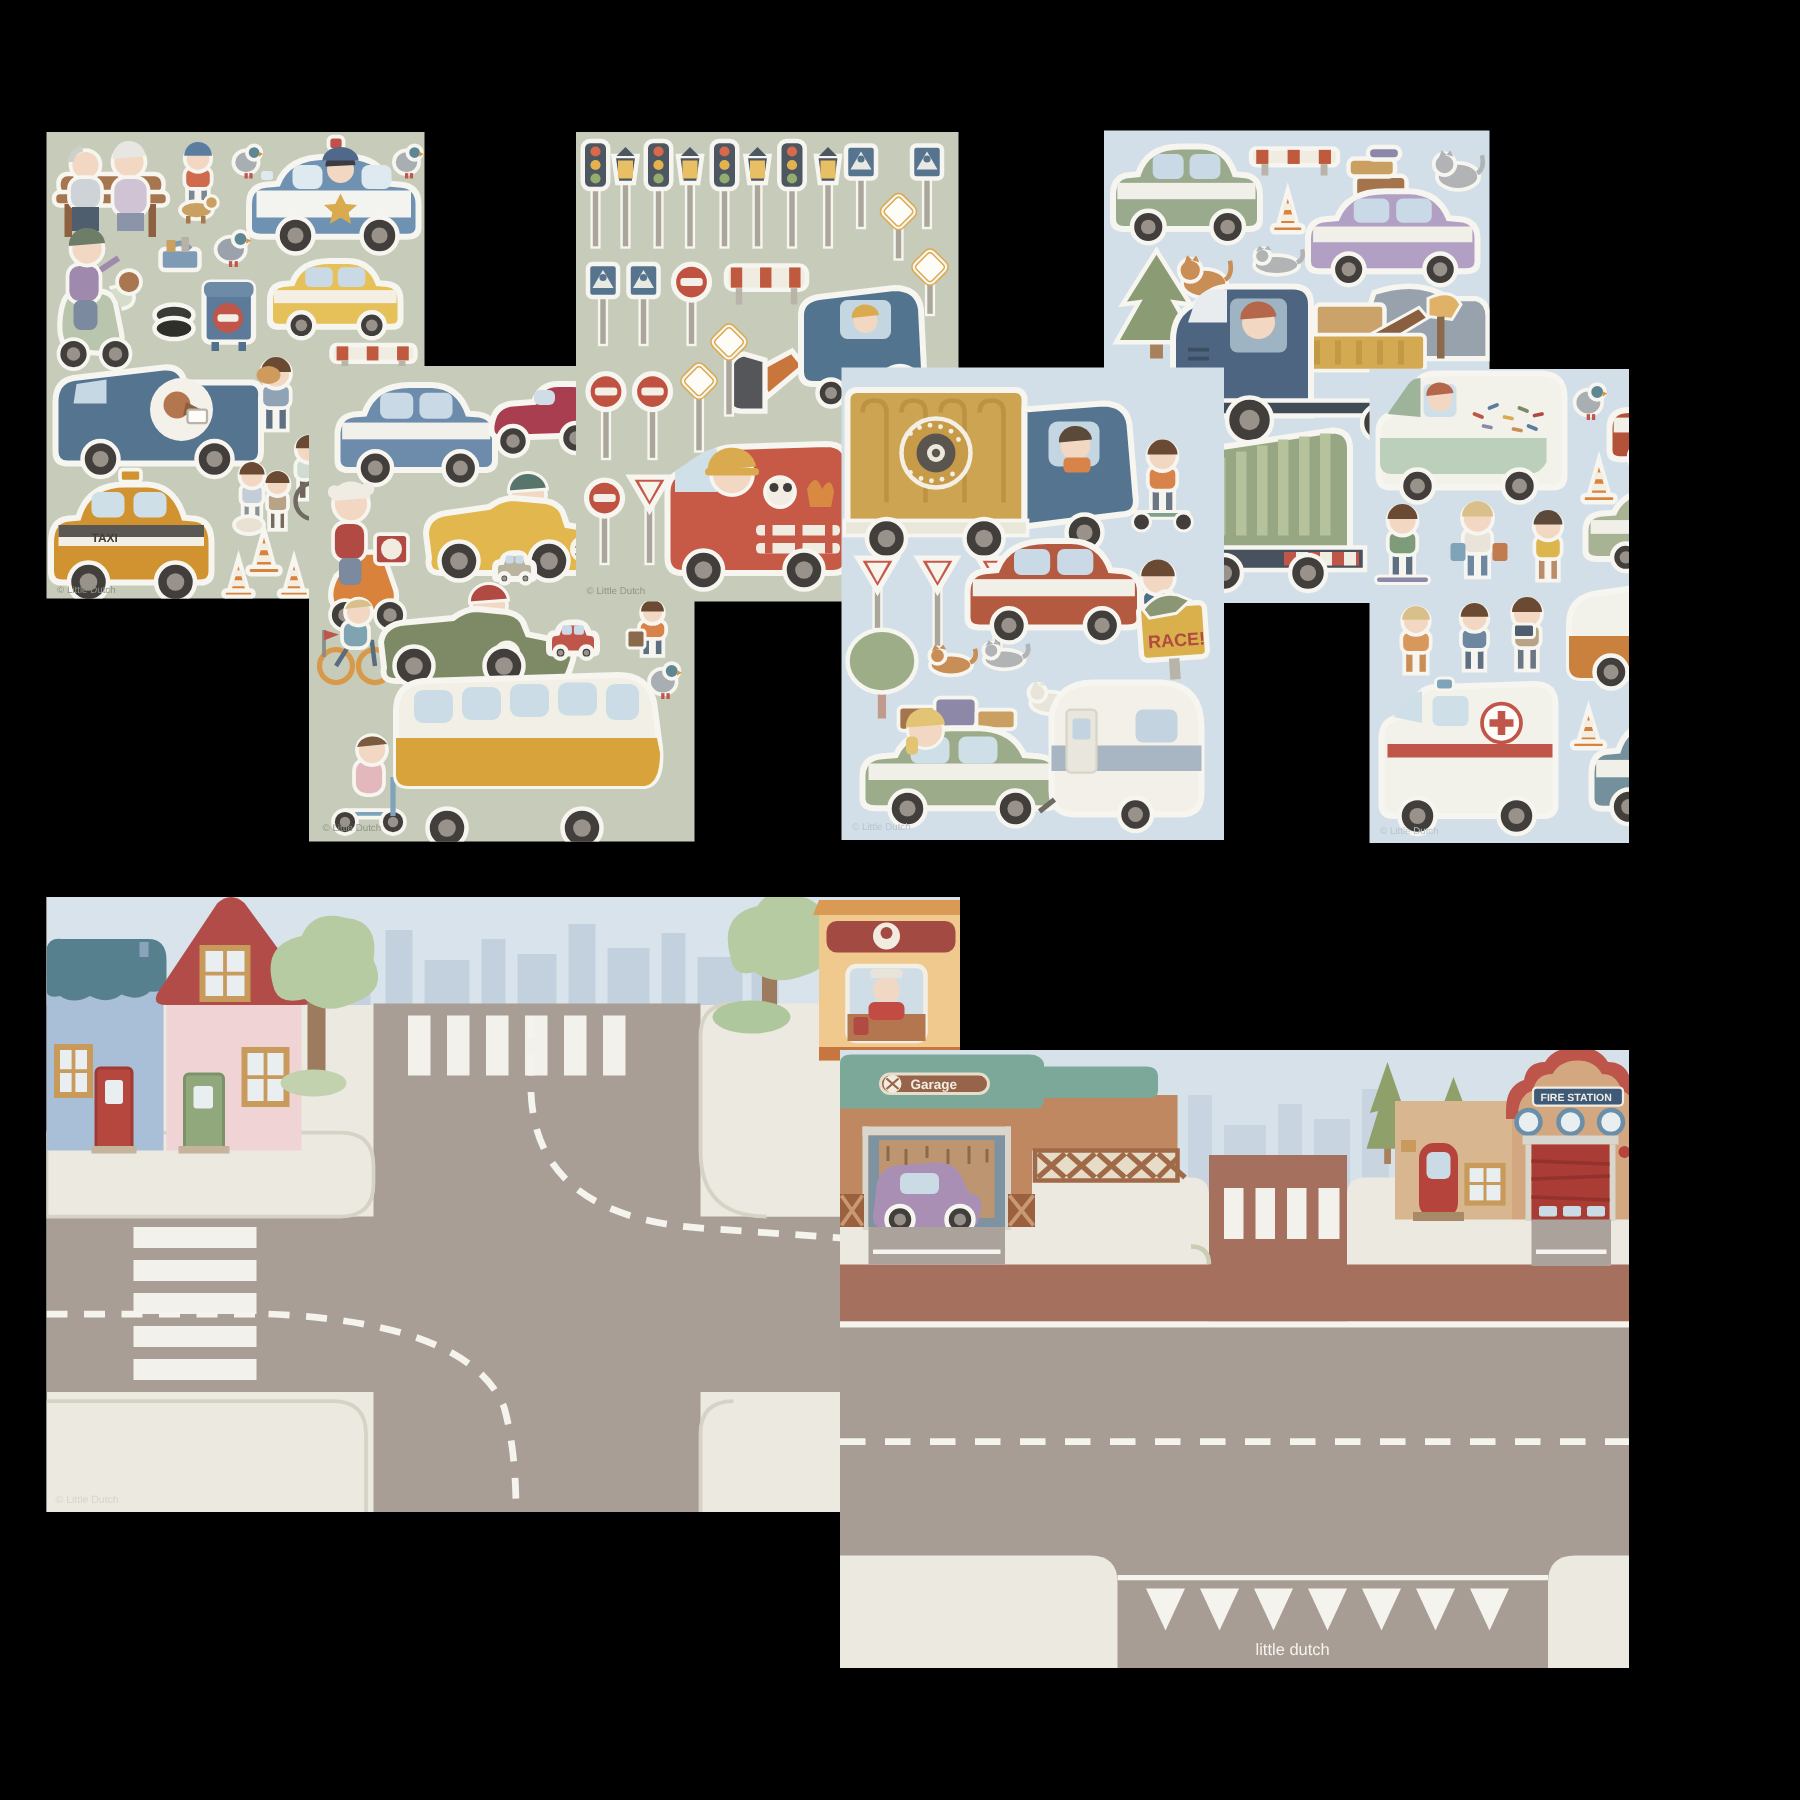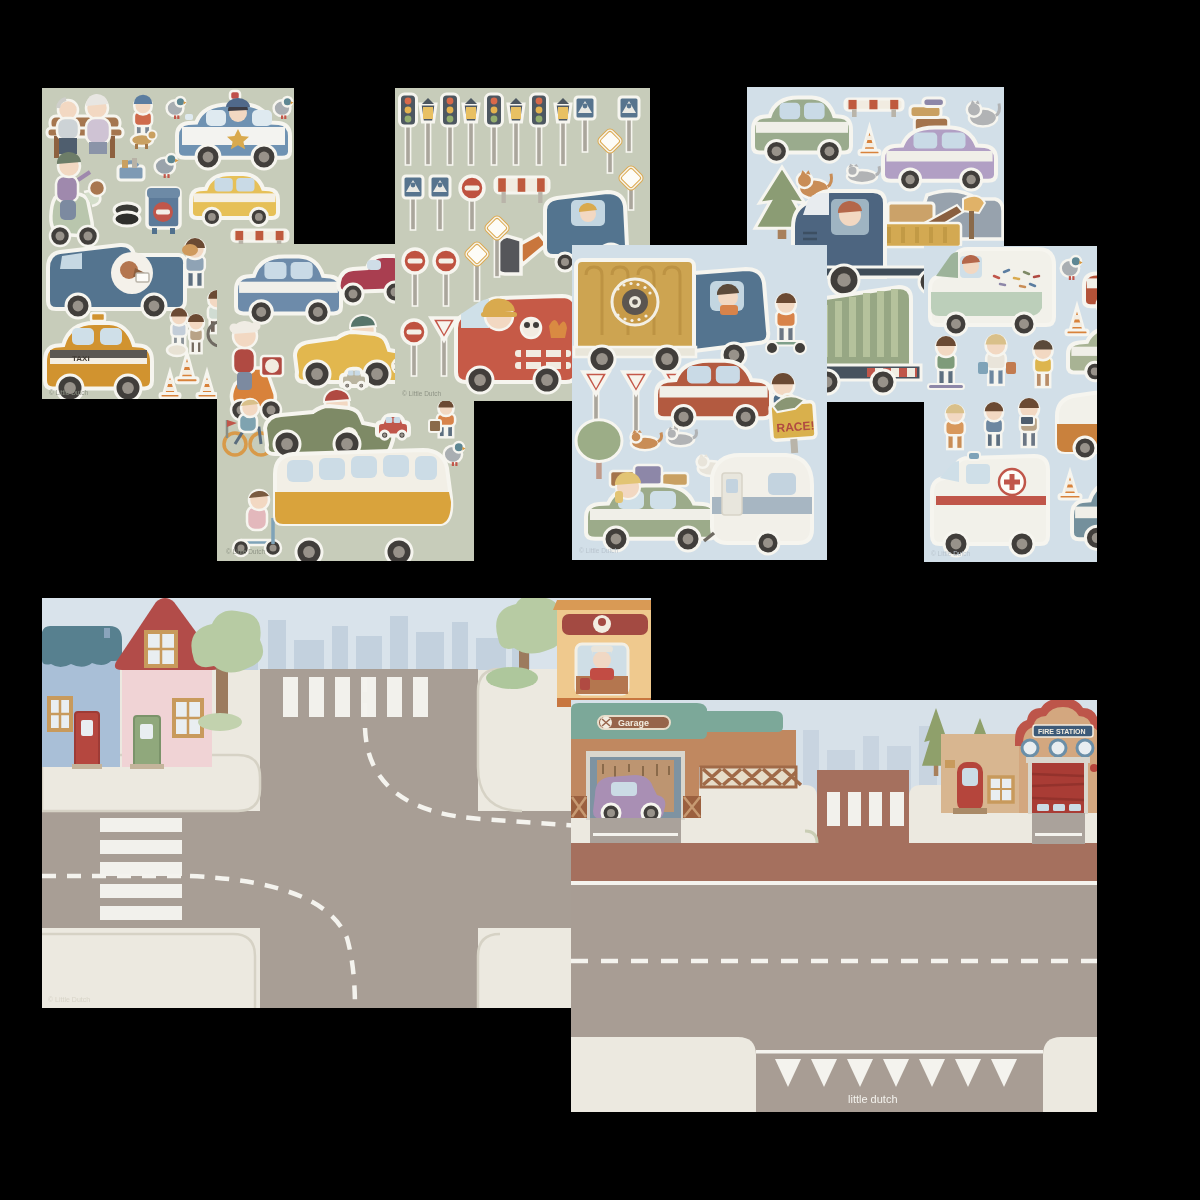--- a/index.html
+++ b/index.html
@@ -1,14 +1,14 @@
 <!DOCTYPE html>
 <html><head><meta charset="utf-8"><style>
 html,body{margin:0;padding:0;background:#000;}
-#stage{position:absolute;top:0;left:11px;width:1086px;height:1200px;background:#000;overflow:hidden;font-family:"Liberation Sans",sans-serif;}
+#stage{position:absolute;top:0;left:0;width:1086px;height:1200px;background:#000;overflow:hidden;font-family:"Liberation Sans",sans-serif;}
 .p{position:absolute;}
 svg{display:block}
 </style></head><body>
 <div id="stage">
 
 <div class="p" style="left:31px;top:88px;width:252px;height:311px;background:#c7ccba;z-index:1">
 <svg width="252" height="311" viewBox="0 0 252 311">
 
 <g>
           <rect x="8" y="28" width="70" height="14" rx="6" fill="#a5764f" stroke="#f6f5ef" stroke-width="3"></rect>

